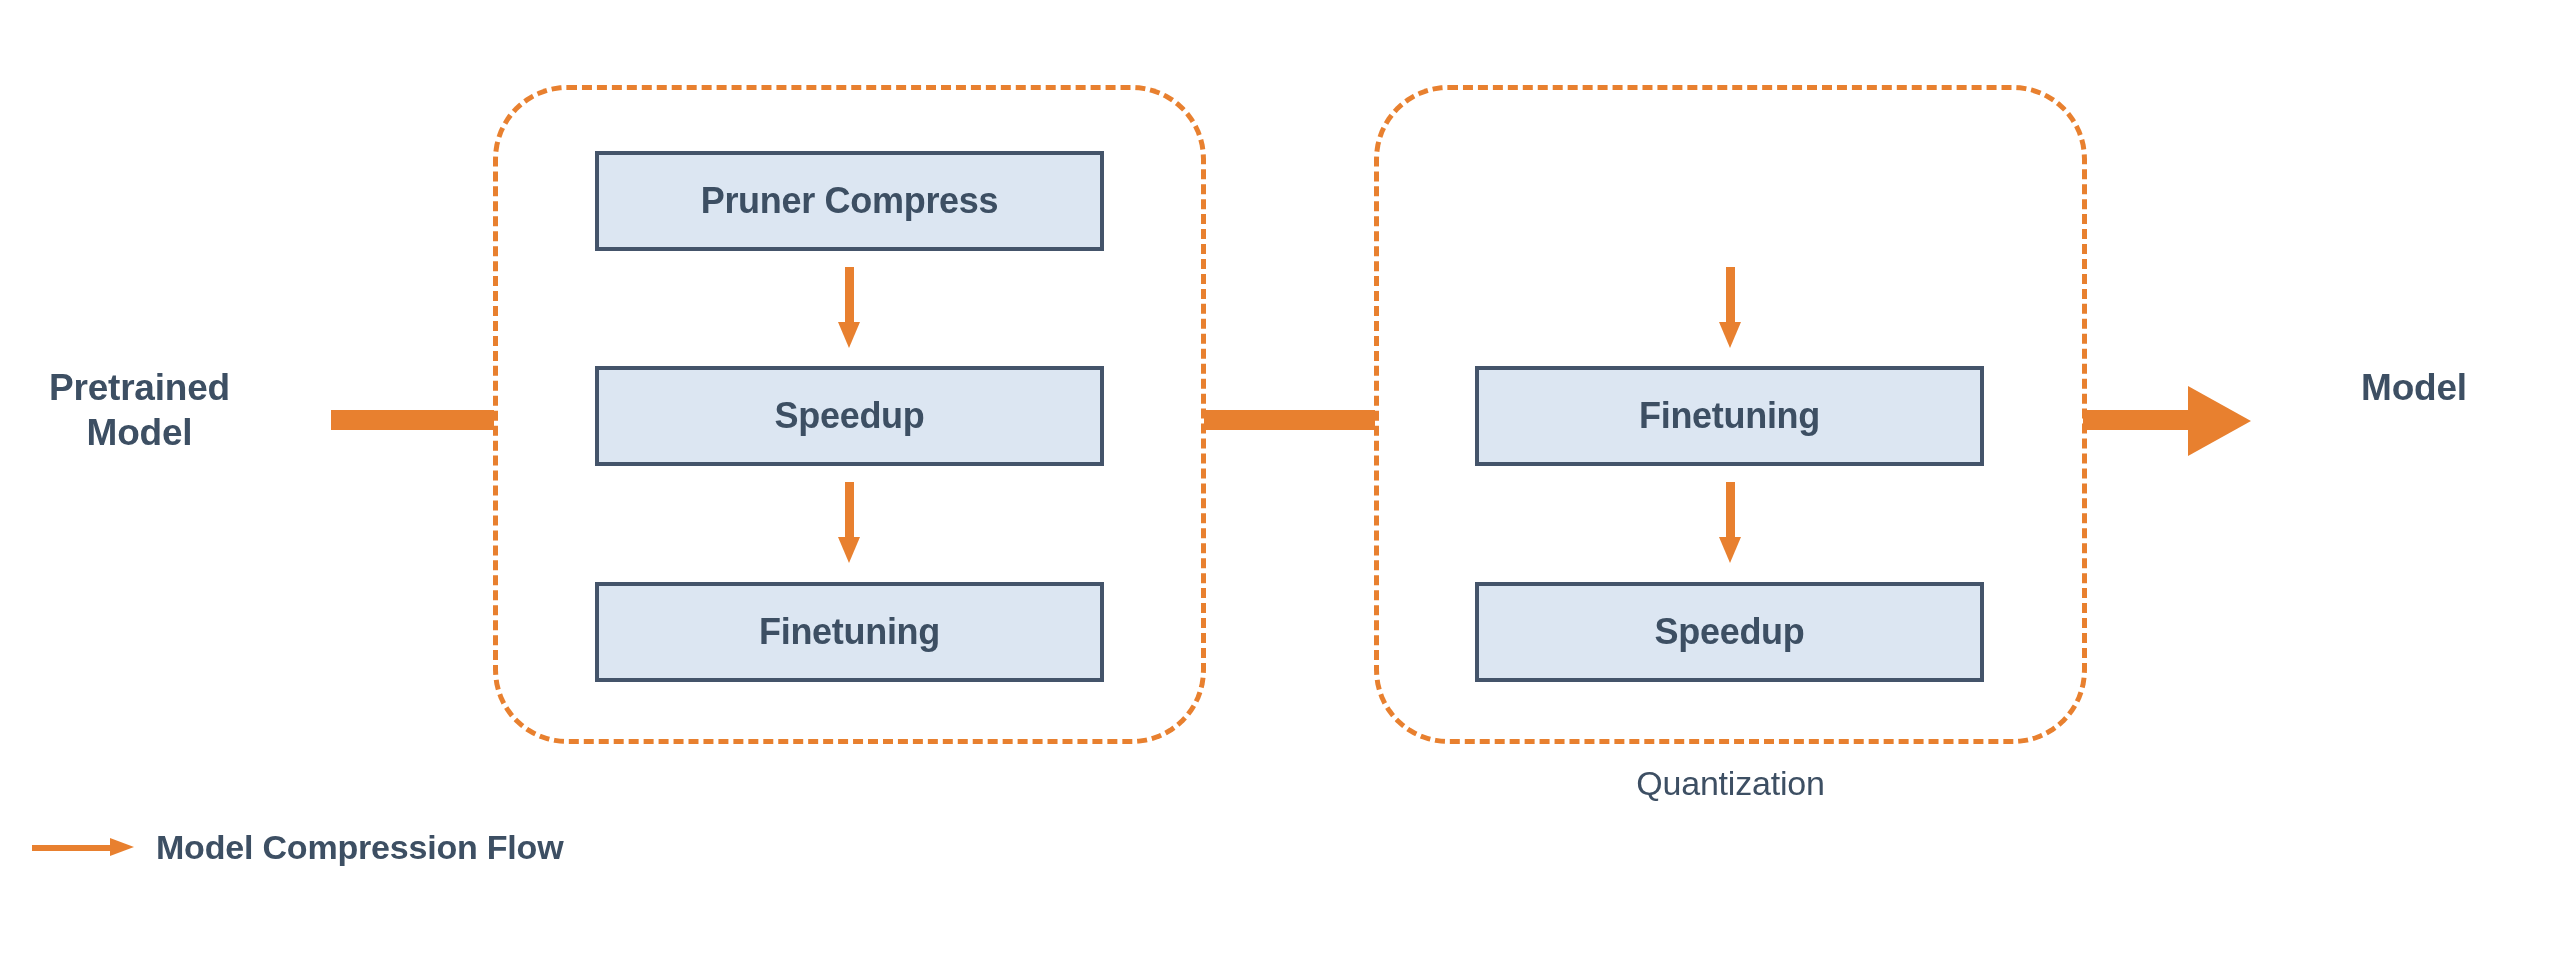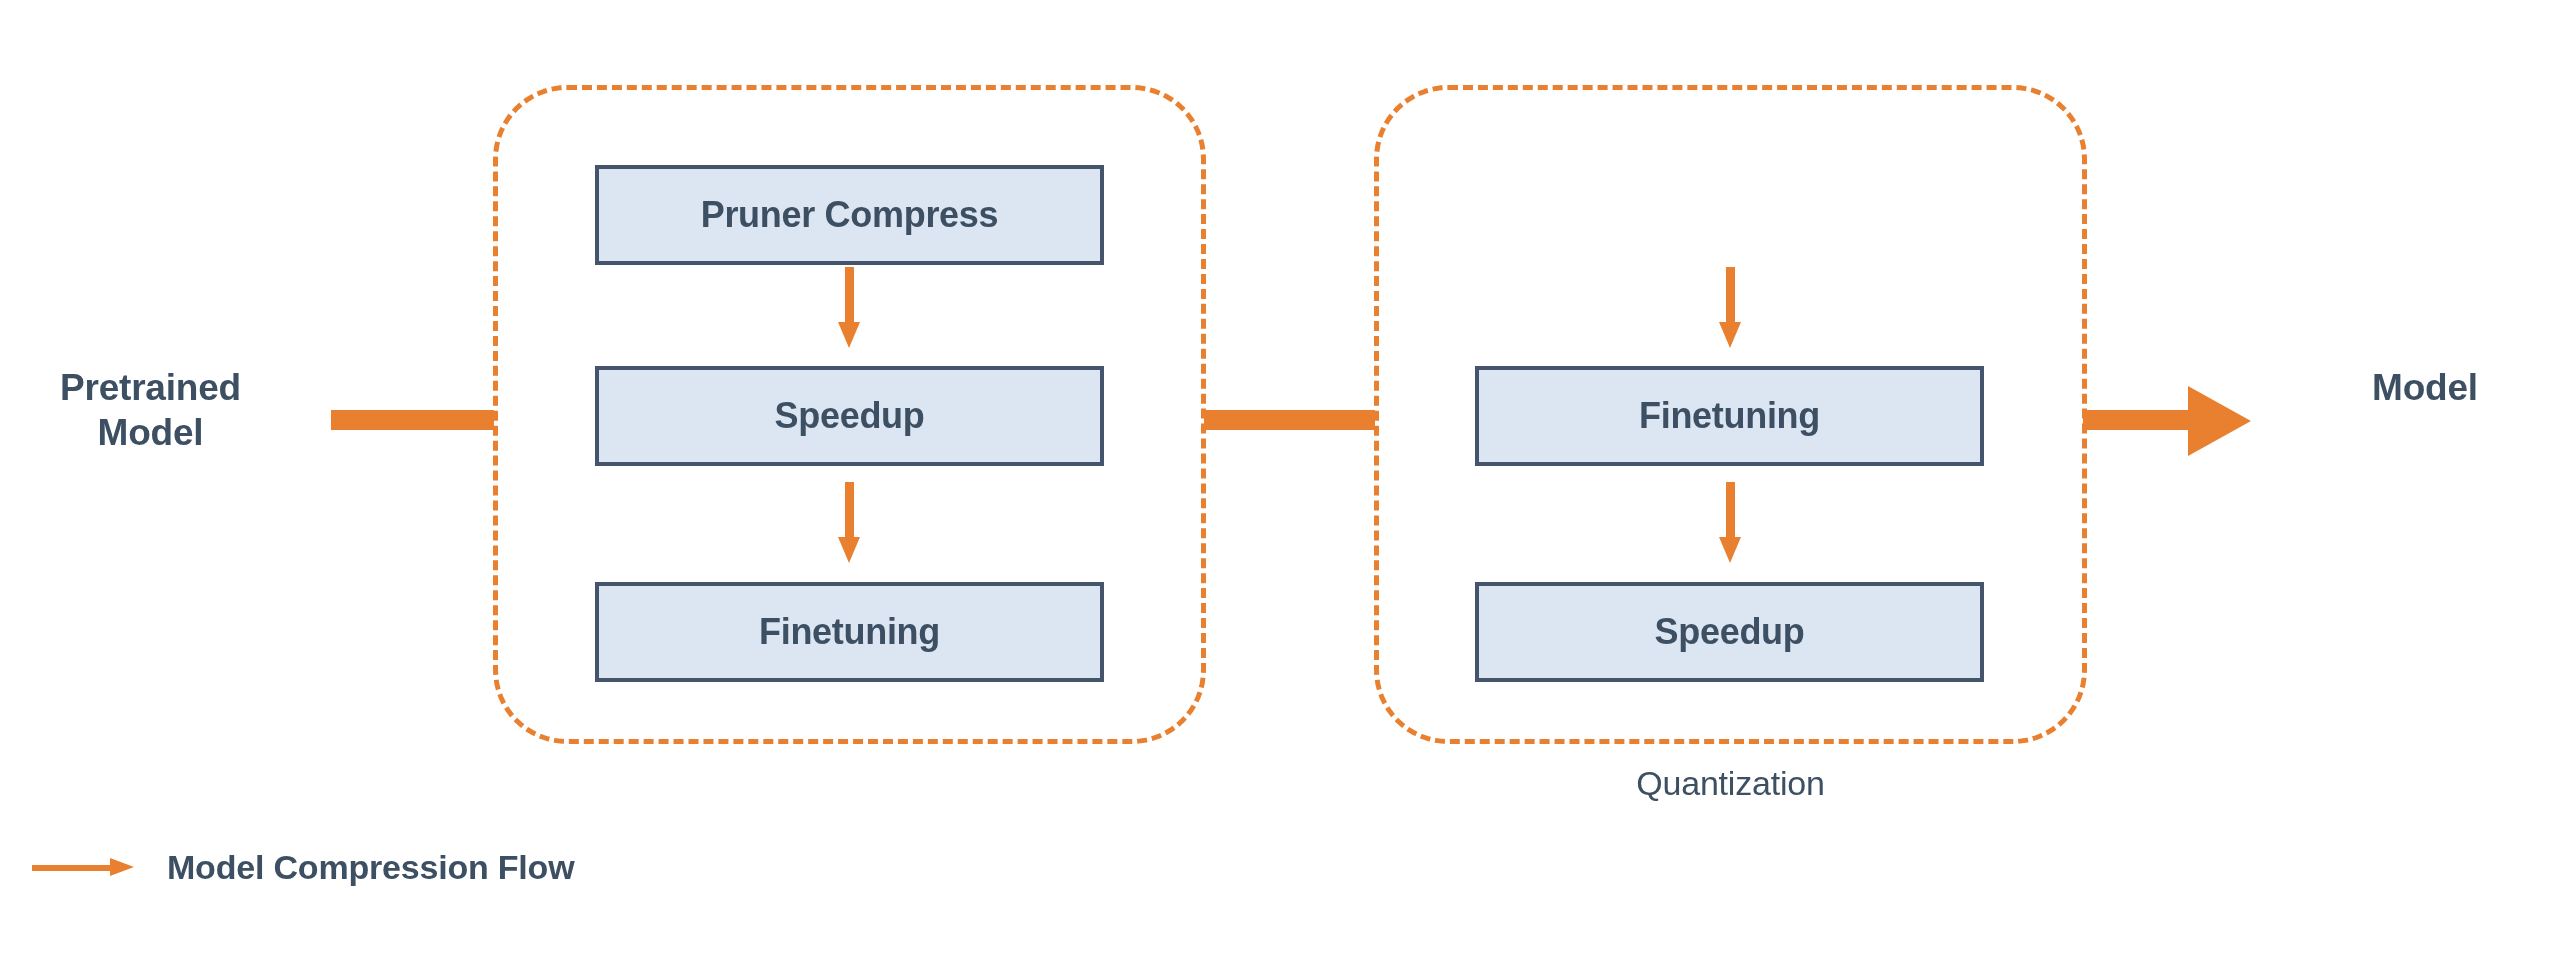--- a/index.html
+++ b/index.html
@@ -21,21 +21,20 @@
 
   
   .endpoint-label {
     position: absolute;
     color: #3d4f63;
     font-weight: bold;
     font-size: 37px;
     line-height: 1.22;
     text-align: center;
     letter-spacing: -0.2px;
-    padding-left: 11px;
   }
   #label-pretrained {
     left: 0px;
     top: 365px;
     width: 279px;
   }
   #label-compressed {
     left: 2254px;
     top: 365px;
     width: 320px;
@@ -75,21 +74,21 @@
     display: flex;
     align-items: center;
     justify-content: center;
     color: #3d4f63;
     font-size: 36px;
     font-weight: bold;
     letter-spacing: -0.3px;
   }
   .col-left  { left: 595px; }
   .col-right { left: 1475px; }
-  .row-1 { top: 151px; margin-top: 14px; }
+  .row-1 { top: 151px; }
   .row-2 { top: 366px; }
   .row-3 { top: 582px; }
 
   
   .v-arrow {
     position: absolute;
     width: 32px;
     height: 81px;
   }
   .v-arrow .stem {
@@ -149,24 +148,24 @@
     height: 0;
     border-top: 35px solid transparent;
     border-bottom: 35px solid transparent;
     border-left: 63px solid #e8802f;
   }
 
   
   #legend {
     position: absolute;
     left: 32px;
-    top: 848px;
+    top: 828px;
     display: flex;
     align-items: center;
-    gap: 32px;
+    gap: 21px;
   }
   #legend-arrow {
     position: relative;
     width: 103px;
     height: 24px;
   }
   #legend-arrow .l-shaft {
     position: absolute;
     left: 0;
     top: 9px;

